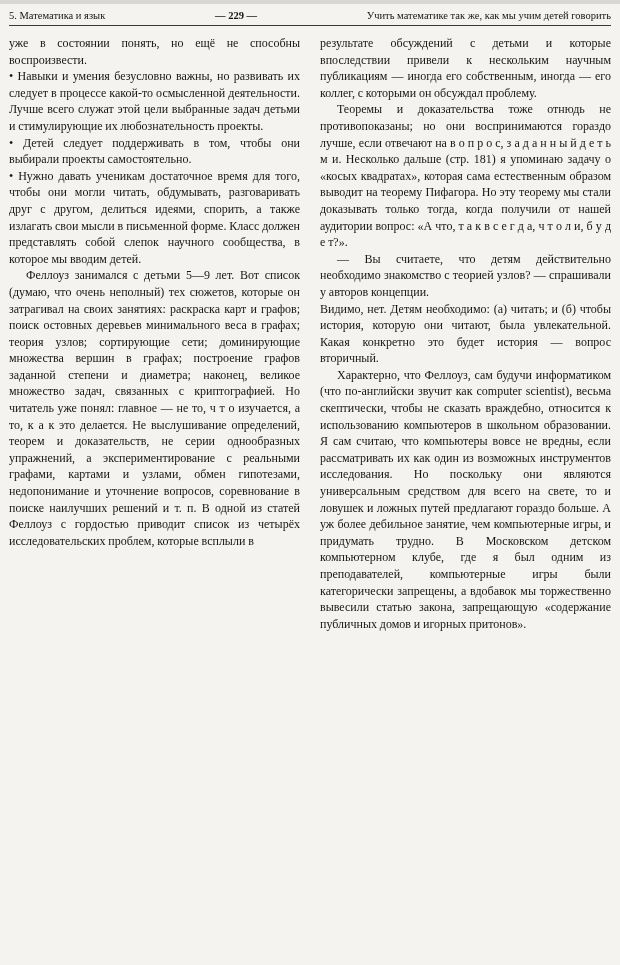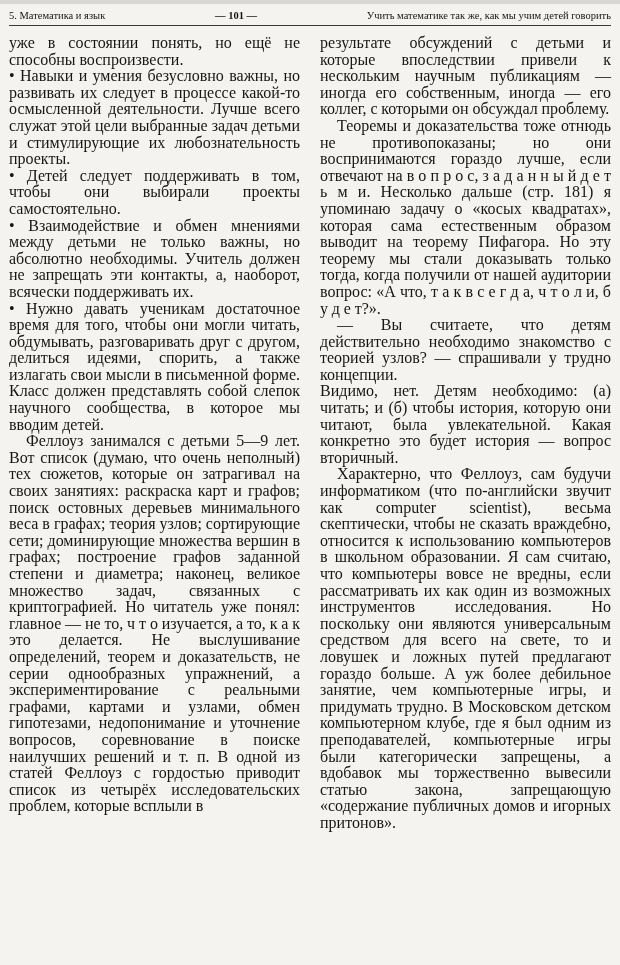--- a/index.html
+++ b/index.html
@@ -32,56 +32,55 @@
   .running-head .rh-left { text-align: left; }
   .running-head .rh-center { font-weight: bold; padding: 0 6px; }
   .running-head .rh-right { text-align: left; }
   .columns {
     display: flex;
     gap: 20px;
     margin-top: 9px;
   }
   .col {
     width: 292px;
-    font-size: 16px;
+    font-size: 12px;
     line-height: 16.6px;
     text-align: justify;
     hyphens: auto;
     -webkit-hyphens: auto;
     word-spacing: -0.2px;
   }
   .col p {
     margin: 0;
   }
   .col p.indent {
     text-indent: 17px;
   }
 </style>
 </head>
 <body>
 
 <div class="page">
 
   <div class="running-head">
     <span class="rh-left">5. Математика и язык</span>
-    <span class="rh-center">— 101 —</span>
+    <span class="rh-center">— 229 —</span>
     <span class="rh-right">Учить математике так же, как мы учим детей говорить</span>
   </div>
 
   <div class="columns">
     <div class="col">
         <p>уже в состоянии понять, но ещё не способны воспроизвести.</p>
         <p>•  Навыки и умения безусловно важны, но развивать их следует в процессе какой-то осмысленной деятельности. Лучше всего служат этой цели выбранные задач детьми и стимулирующие их любознательность проекты.</p>
         <p>•  Детей следует поддерживать в том, чтобы они выбирали проекты самостоятельно.</p>
-        <p>•  Взаимодействие и обмен мнениями между детьми не только важны, но абсолютно необходимы. Учитель должен не запрещать эти контакты, а, наоборот, всячески поддерживать их.</p>
         <p>•  Нужно давать ученикам достаточное время для того, чтобы они могли читать, обдумывать, разговаривать друг с другом, делиться идеями, спорить, а также излагать свои мысли в письменной форме. Класс должен представлять собой слепок научного сообщества, в которое мы вводим детей.</p>
         <p class="indent">Феллоуз занимался с детьми 5—9 лет. Вот список (думаю, что очень неполный) тех сюжетов, которые он затрагивал на своих занятиях: раскраска карт и графов; поиск остовных деревьев минимального веса в графах; теория узлов; сортирующие сети; доминирующие множества вершин в графах; построение графов заданной степени и диаметра; наконец, великое множество задач, связанных с криптографией. Но читатель уже понял: главное — не то, ч т о изучается, а то, к а к это делается. Не выслушивание определений, теорем и доказательств, не серии однообразных упражнений, а экспериментирование с реальными графами, картами и узлами, обмен гипотезами, недопонимание и уточнение вопросов, соревнование в поиске наилучших решений и т. п. В одной из статей Феллоуз с гордостью приводит список из четырёх исследовательских проблем, которые всплыли в</p>
       </div>
     <div class="col">
         <p>результате обсуждений с детьми и которые впоследствии привели к нескольким научным публикациям — иногда его собственным, иногда — его коллег, с которыми он обсуждал проблему.</p>
         <p class="indent">Теоремы и доказательства тоже отнюдь не противопоказаны; но они воспринимаются гораздо лучше, если отвечают на в о п р о с, з а д а н н ы й  д е т ь м и. Несколько дальше (стр. 181) я упоминаю задачу о «косых квадратах», которая сама естественным образом выводит на теорему Пифагора. Но эту теорему мы стали доказывать только тогда, когда получили от нашей аудитории вопрос: «А что, т а к  в с е г д а,  ч т о  л и,  б у д е т?».</p>
-        <p class="indent">— Вы считаете, что детям действительно необходимо знакомство с теорией узлов? — спрашивали у трудно концепции.</p>
+        <p class="indent">— Вы считаете, что детям действительно необходимо знакомство с теорией узлов? — спрашивали у авторов концепции.</p>
         <p>Видимо, нет. Детям необходимо: (а) читать; и (б) чтобы история, которую они читают, была увлекательной. Какая конкретно это будет история — вопрос вторичный.</p>
         <p class="indent">Характерно, что Феллоуз, сам будучи информатиком (что по-английски звучит как computer scientist), весьма скептически, чтобы не сказать враждебно, относится к использованию компьютеров в школьном образовании. Я сам считаю, что компьютеры вовсе не вредны, если рассматривать их как один из возможных инструментов исследования. Но поскольку они являются универсальным средством для всего на свете, то и ловушек и ложных путей предлагают гораздо больше. А уж более дебильное занятие, чем компьютерные игры, и придумать трудно. В Московском детском компьютерном клубе, где я был одним из преподавателей, компьютерные игры были категорически запрещены, а вдобавок мы торжественно вывесили статью закона, запрещающую «содержание публичных домов и игорных притонов».</p>
       </div>
   </div>
 
 </div>
 
 </body></html>

